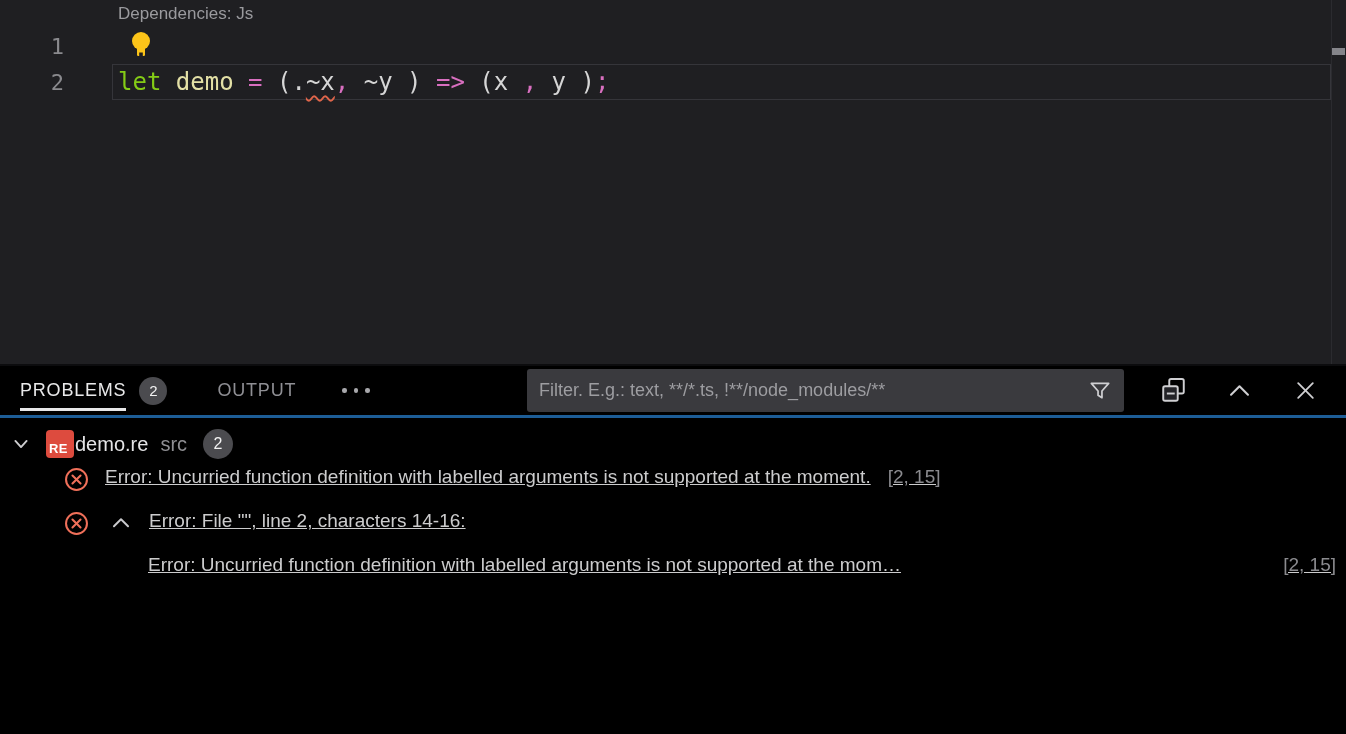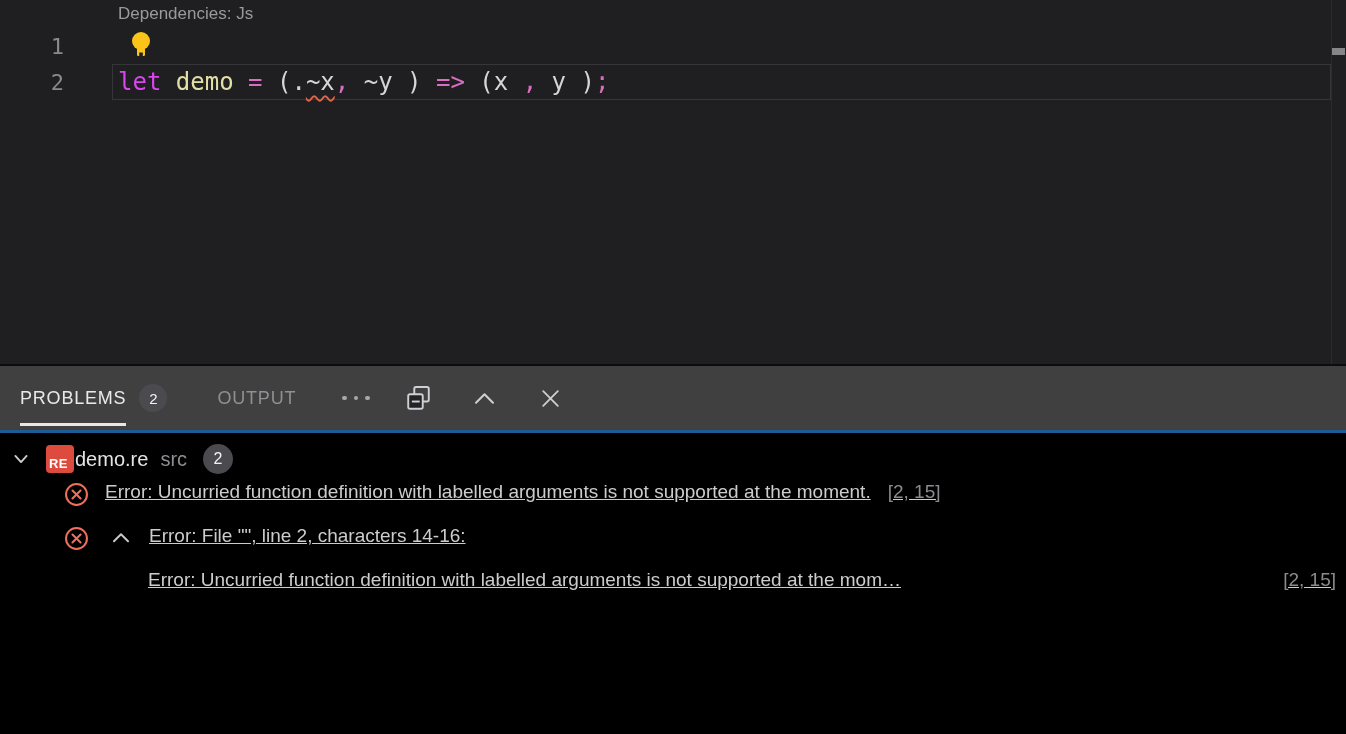--- a/index.html
+++ b/index.html
@@ -12,32 +12,32 @@
   .codelens { position:absolute; left:118px; top:4px; font-size:17px; color:#9a9a9e; cursor:pointer; }
   .line-number { position:absolute; left:0; width:64px; text-align:right;
                  font-family:"DejaVu Sans Mono", monospace; font-size:22px; color:#8a8a8e; }
   .ln-1 { top:34px; } .ln-2 { top:70px; }
   .lightbulb { position:absolute; left:130px; top:31px; width:22px; height:28px; cursor:pointer; }
   .current-line { position:absolute; left:112px; right:15px; top:64px; height:36px;
                   border:1px solid #35353a; }
   .code-line { position:absolute; left:118px; top:66px; height:33px; line-height:33px;
                font-family:"DejaVu Sans Mono", monospace; font-size:24px; white-space:pre;
                color:#d6d6d6; cursor:text; }
-  .tk-k { color:#d946ef; }
+  .tk-k { color:#84cc16; }
   .tk-v { color:#e3e0a6; }
   .tk-o { color:#d96fc0; }
   .tk-sq { text-decoration:underline wavy #e0654a 2px; text-underline-offset:5px;
            text-decoration-skip-ink:none; }
   .ruler { position:absolute; top:0; right:0; width:15px; height:100%; border-left:1px solid #2b2b2f; }
   .ruler-mark { position:absolute; top:48px; right:1px; width:13px; height:7px; background:#85858a; }
 
   .sash { height:2px; background:#0c0c0e; flex:none; cursor:ns-resize; }
 
   
-  .panel-header { height:67px; flex:none; background:#404040; border-bottom:3px solid #1d5d97;
+  .panel-header { height:52px; flex:none; background:#000000; border-bottom:3px solid #1d5d97;
                   display:flex; align-items:center; padding:0 26px 0 20px; }
   .tab { height:100%; display:flex; align-items:center; cursor:pointer; }
   .tab-label { position:relative; height:100%; display:flex; align-items:center;
                font-size:18px; letter-spacing:0.8px; color:#8f8f94; }
   .tab.active .tab-label { color:#e9e9ea; }
   .tab.active .tab-label::after { content:""; position:absolute; left:0; right:0; bottom:4px;
                                   height:3px; background:#e7e7e8; }
   .hdr-badge { margin-left:13px; min-width:28px; height:28px; padding:0 7px; border-radius:14px;
                background:#4b4b4f; color:#f2f2f2; font-size:15px;
                display:flex; align-items:center; justify-content:center; }
@@ -112,20 +112,28 @@
     </div>
     <div class="tab tab-output">
       <span class="tab-label">OUTPUT</span>
     </div>
     <div class="more-dots">
       <i></i>
         <i></i>
         <i></i>
     </div>
 
+    <div class="filter">
+      <input type="text" placeholder="Filter. E.g.: text, **/*.ts, !**/node_modules/**" style="">
+      <span class="action" style="margin:0;">
+        <svg width="26" height="26" viewBox="0 0 24 24">
+          <path d="M4 5h16l-6.2 7v6.2l-3.6-2.3V12L4 5z" fill="none" stroke="#cfcfd2" stroke-width="1.6" stroke-linejoin="round"></path>
+        </svg>
+      </span>
+    </div>
 
     <div class="hdr-actions">
       <span class="action">
         <svg width="29" height="29" viewBox="0 0 24 24">
           <rect x="8.5" y="2.5" width="12" height="12" rx="1.5" fill="none" stroke="#cfcfd2" stroke-width="1.6"></rect>
           <rect x="3.5" y="8.5" width="12" height="12" rx="1.5" fill="#232327" stroke="#cfcfd2" stroke-width="1.6"></rect>
           <line x1="6.5" y1="14.5" x2="13" y2="14.5" stroke="#cfcfd2" stroke-width="1.6"></line>
         </svg>
       </span>
       <span class="action">

